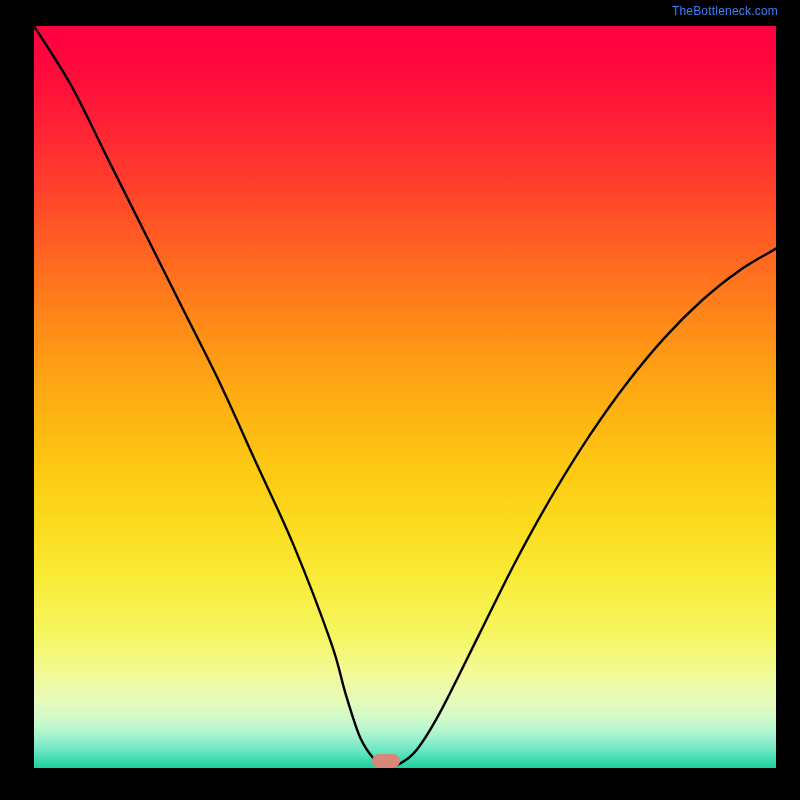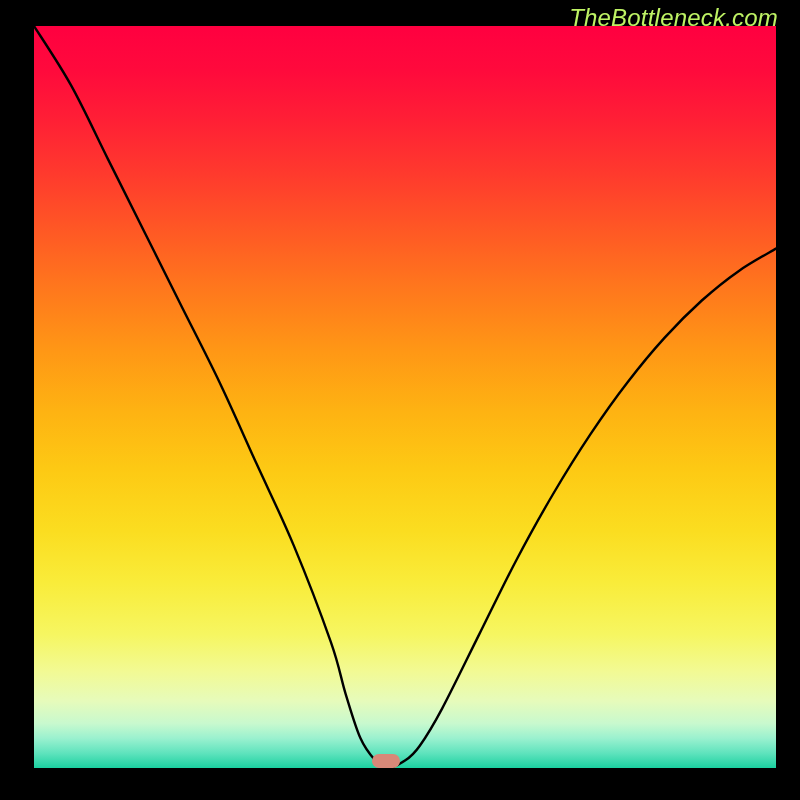--- a/index.html
+++ b/index.html
@@ -61,25 +61,24 @@
     width: 28px;
     height: 14px;
     border-radius: 8px;
     background: #d88878;
     transform: translate(-50%, -50%);
   }
   .attribution {
     position: absolute;
     top: 4px;
     right: 22px;
-    color: #bef264;
-    font-size: 24px;
+    color: #3b82f6;
+    font-size: 12px;
     letter-spacing: 0.2px;
     text-align: right;
-    font-style: italic;
   }
 </style>
 </head>
 <body>
 
 <div class="frame">
 
   <div class="attribution">TheBottleneck.com</div>
 
   <div class="plot-area">

